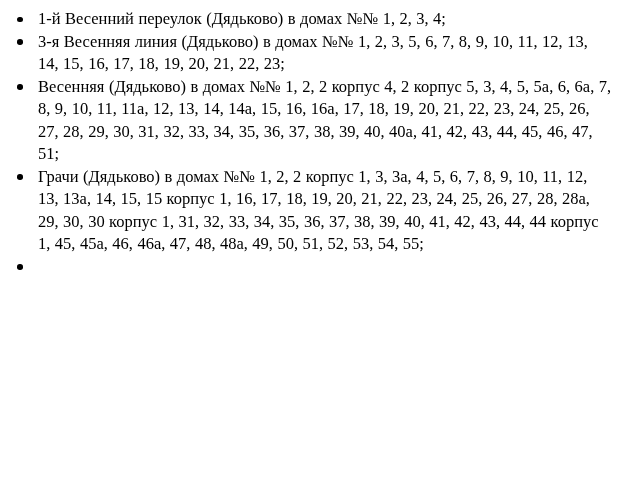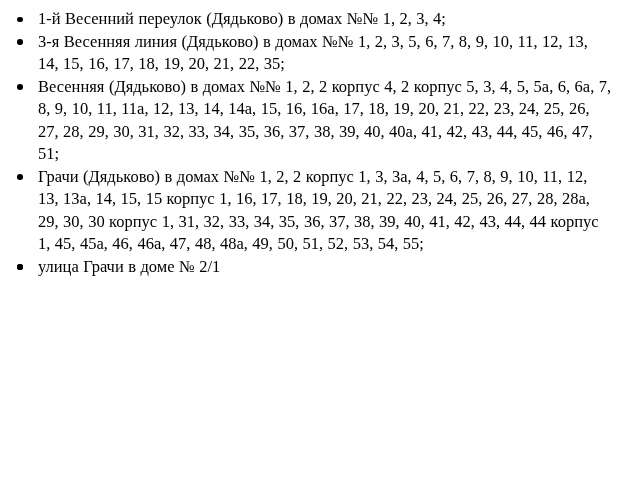--- a/index.html
+++ b/index.html
@@ -47,30 +47,26 @@
 </head>
 <body>
 
 <ul class="address-list">
   <li class="entry">
     <span class="bullet"></span>
     <span class="entry-text">1-й Весенний переулок (Дядьково) в домах №№ 1, 2, 3, 4;</span>
   </li>
   <li class="entry">
     <span class="bullet"></span>
-    <span class="entry-text">3-я Весенняя линия (Дядьково) в домах №№ 1, 2, 3, 5, 6, 7, 8, 9, 10, 11, 12, 13, 14, 15, 16, 17, 18, 19, 20, 21, 22, 35;</span>
+    <span class="entry-text">3-я Весенняя линия (Дядьково) в домах №№ 1, 2, 3, 5, 6, 7, 8, 9, 10, 11, 12, 13, 14, 15, 16, 17, 18, 19, 20, 21, 22, 23;</span>
   </li>
   <li class="entry">
     <span class="bullet"></span>
     <span class="entry-text">Весенняя (Дядьково) в домах №№ 1, 2, 2 корпус 4, 2 корпус 5, 3, 4, 5, 5а, 6, 6а, 7, 8, 9, 10, 11, 11а, 12, 13, 14, 14а, 15, 16, 16а, 17, 18, 19, 20, 21, 22, 23, 24, 25, 26, 27, 28, 29, 30, 31, 32, 33, 34, 35, 36, 37, 38, 39, 40, 40а, 41, 42, 43, 44, 45, 46, 47, 51;</span>
   </li>
   <li class="entry">
     <span class="bullet"></span>
     <span class="entry-text">Грачи (Дядьково) в домах №№ 1, 2, 2 корпус 1, 3, 3а, 4, 5, 6, 7, 8, 9, 10, 11, 12, 13, 13а, 14, 15, 15 корпус 1, 16, 17, 18, 19, 20, 21, 22, 23, 24, 25, 26, 27, 28, 28а, 29, 30, 30 корпус 1, 31, 32, 33, 34, 35, 36, 37, 38, 39, 40, 41, 42, 43, 44, 44 корпус 1, 45, 45а, 46, 46а, 47, 48, 48а, 49, 50, 51, 52, 53, 54, 55;</span>
   </li>
   <li class="entry">
     <span class="bullet"></span>
   </li>
-  <li class="entry">
-    <span class="bullet"></span>
-    <span class="entry-text">улица Грачи в доме № 2/1</span>
-  </li>
 </ul>
 
 </body></html>

